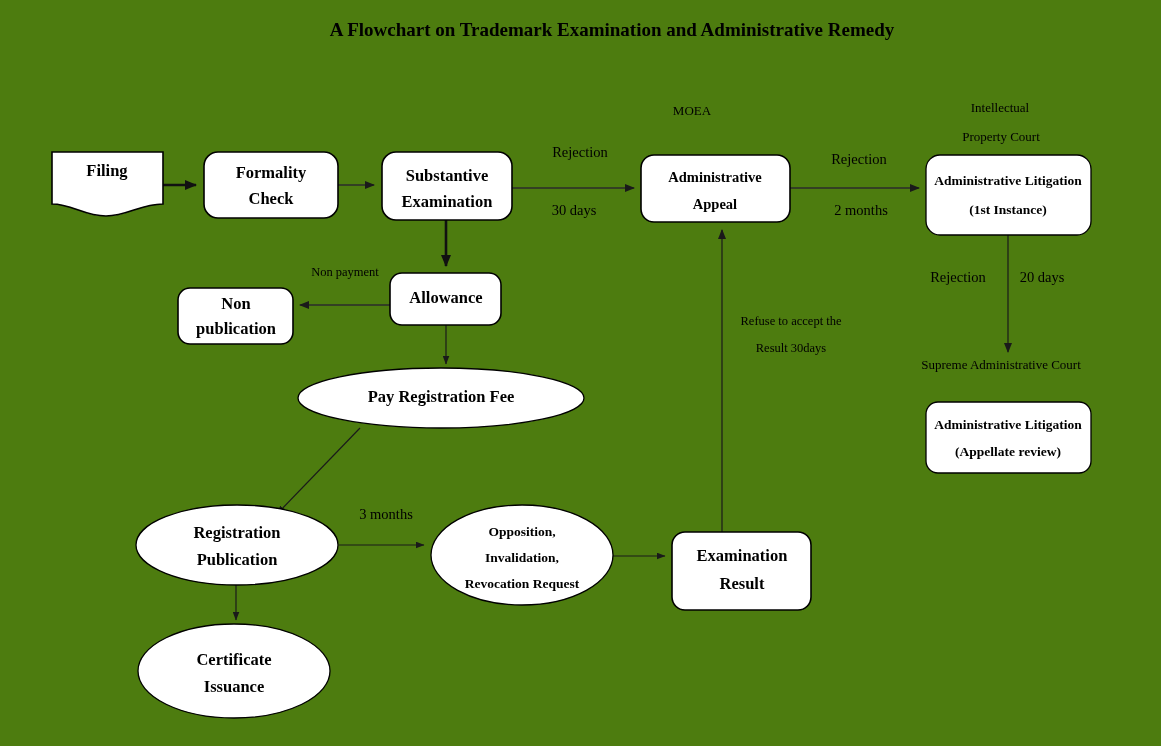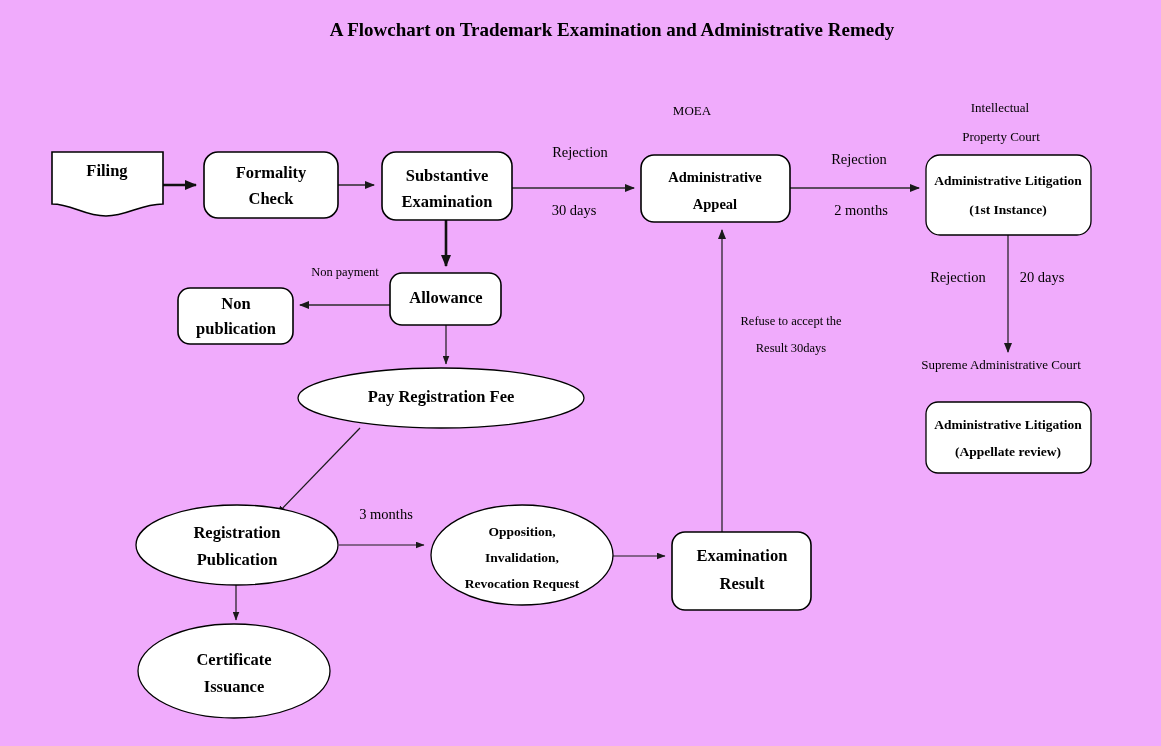--- a/index.html
+++ b/index.html
@@ -4,21 +4,21 @@
 <style>
   html, body {
     margin: 0;
     padding: 0;
     background: #ffffff;
   }
   #page {
     position: relative;
     width: 1161px;
     height: 746px;
-    background: #f0abfc;
+    background: #4d7c0f;
     font-family: "Liberation Serif", "DejaVu Serif", serif;
     overflow: hidden;
     text-align: right;
   }
   svg.flow {
     position: absolute;
     top: 0;
     left: 0;
     width: 1161px;
     height: 746px;

